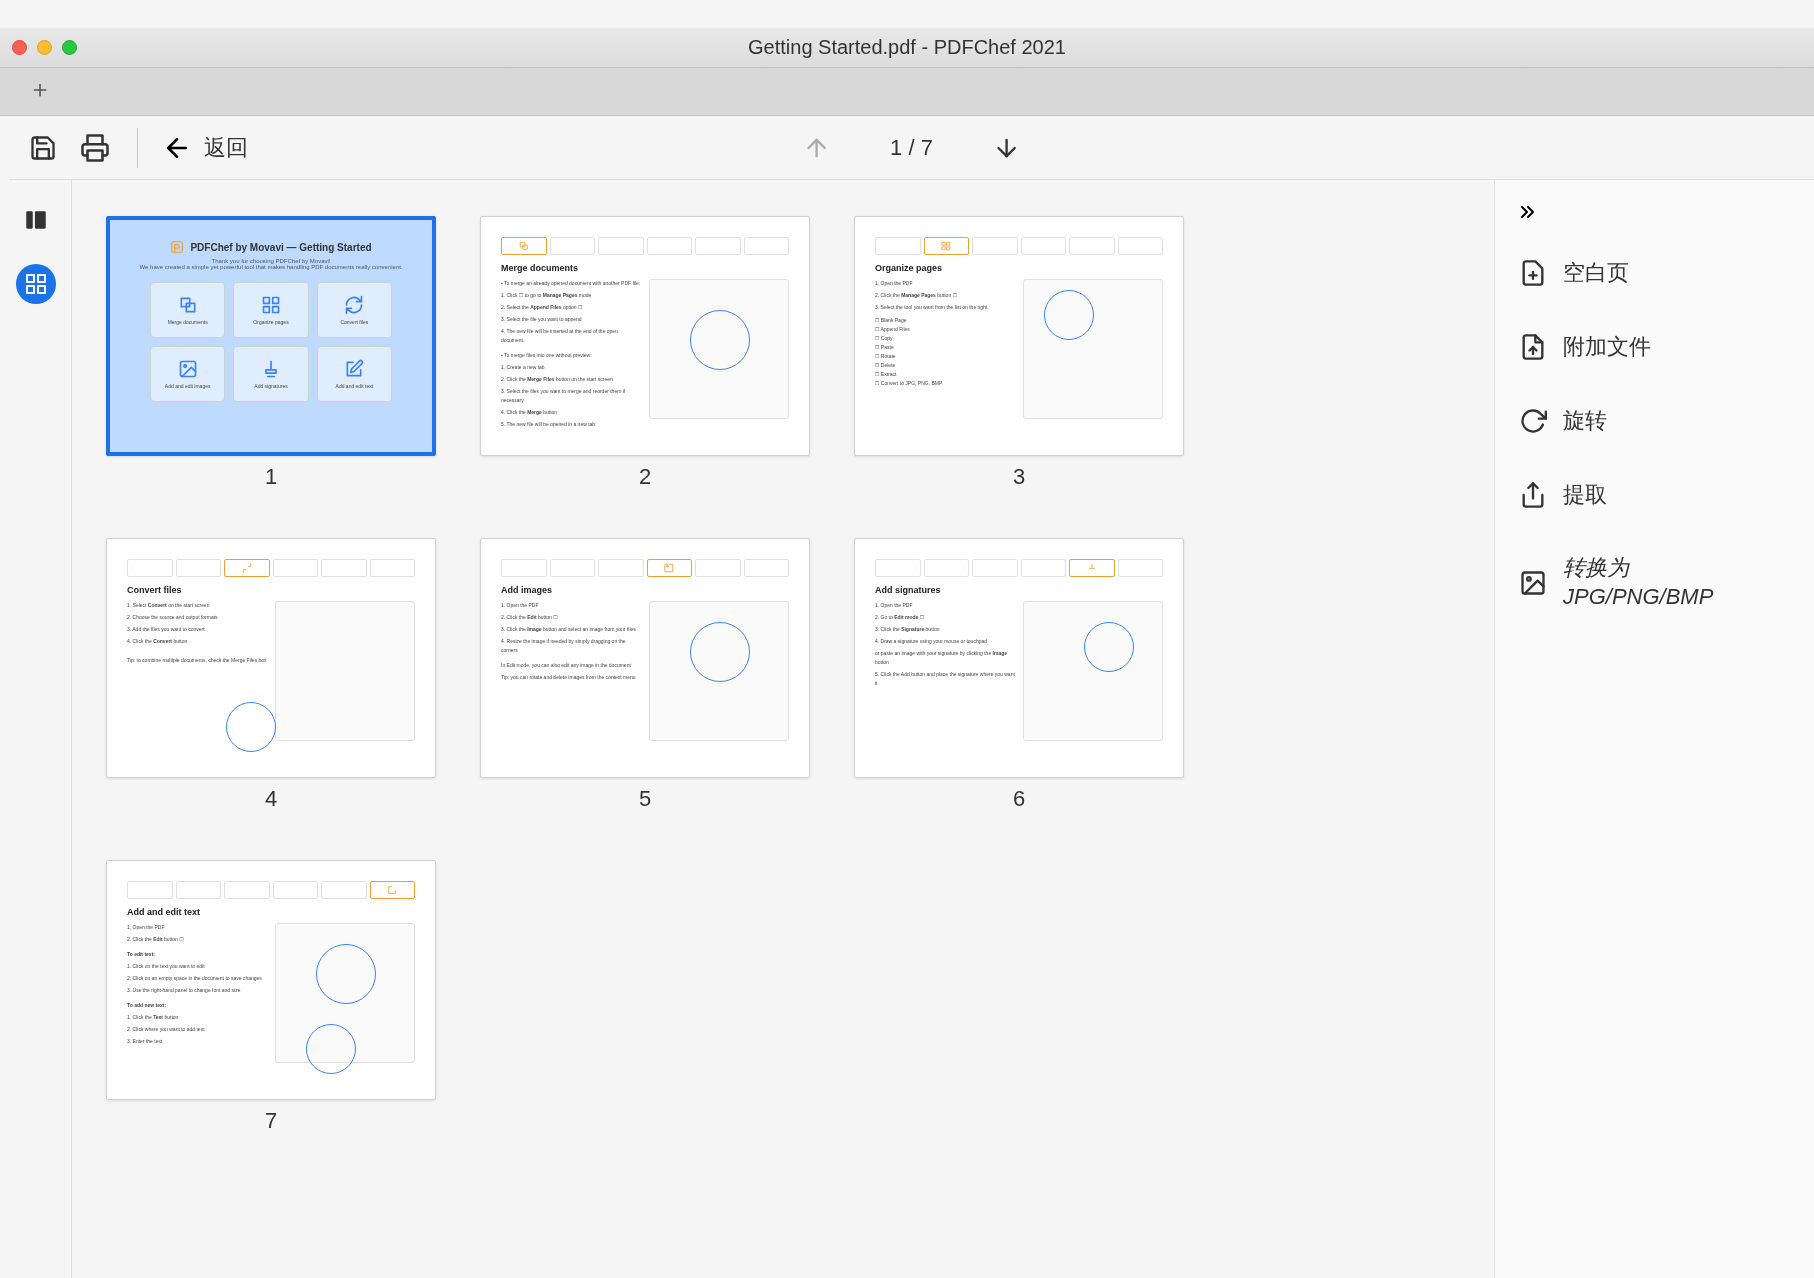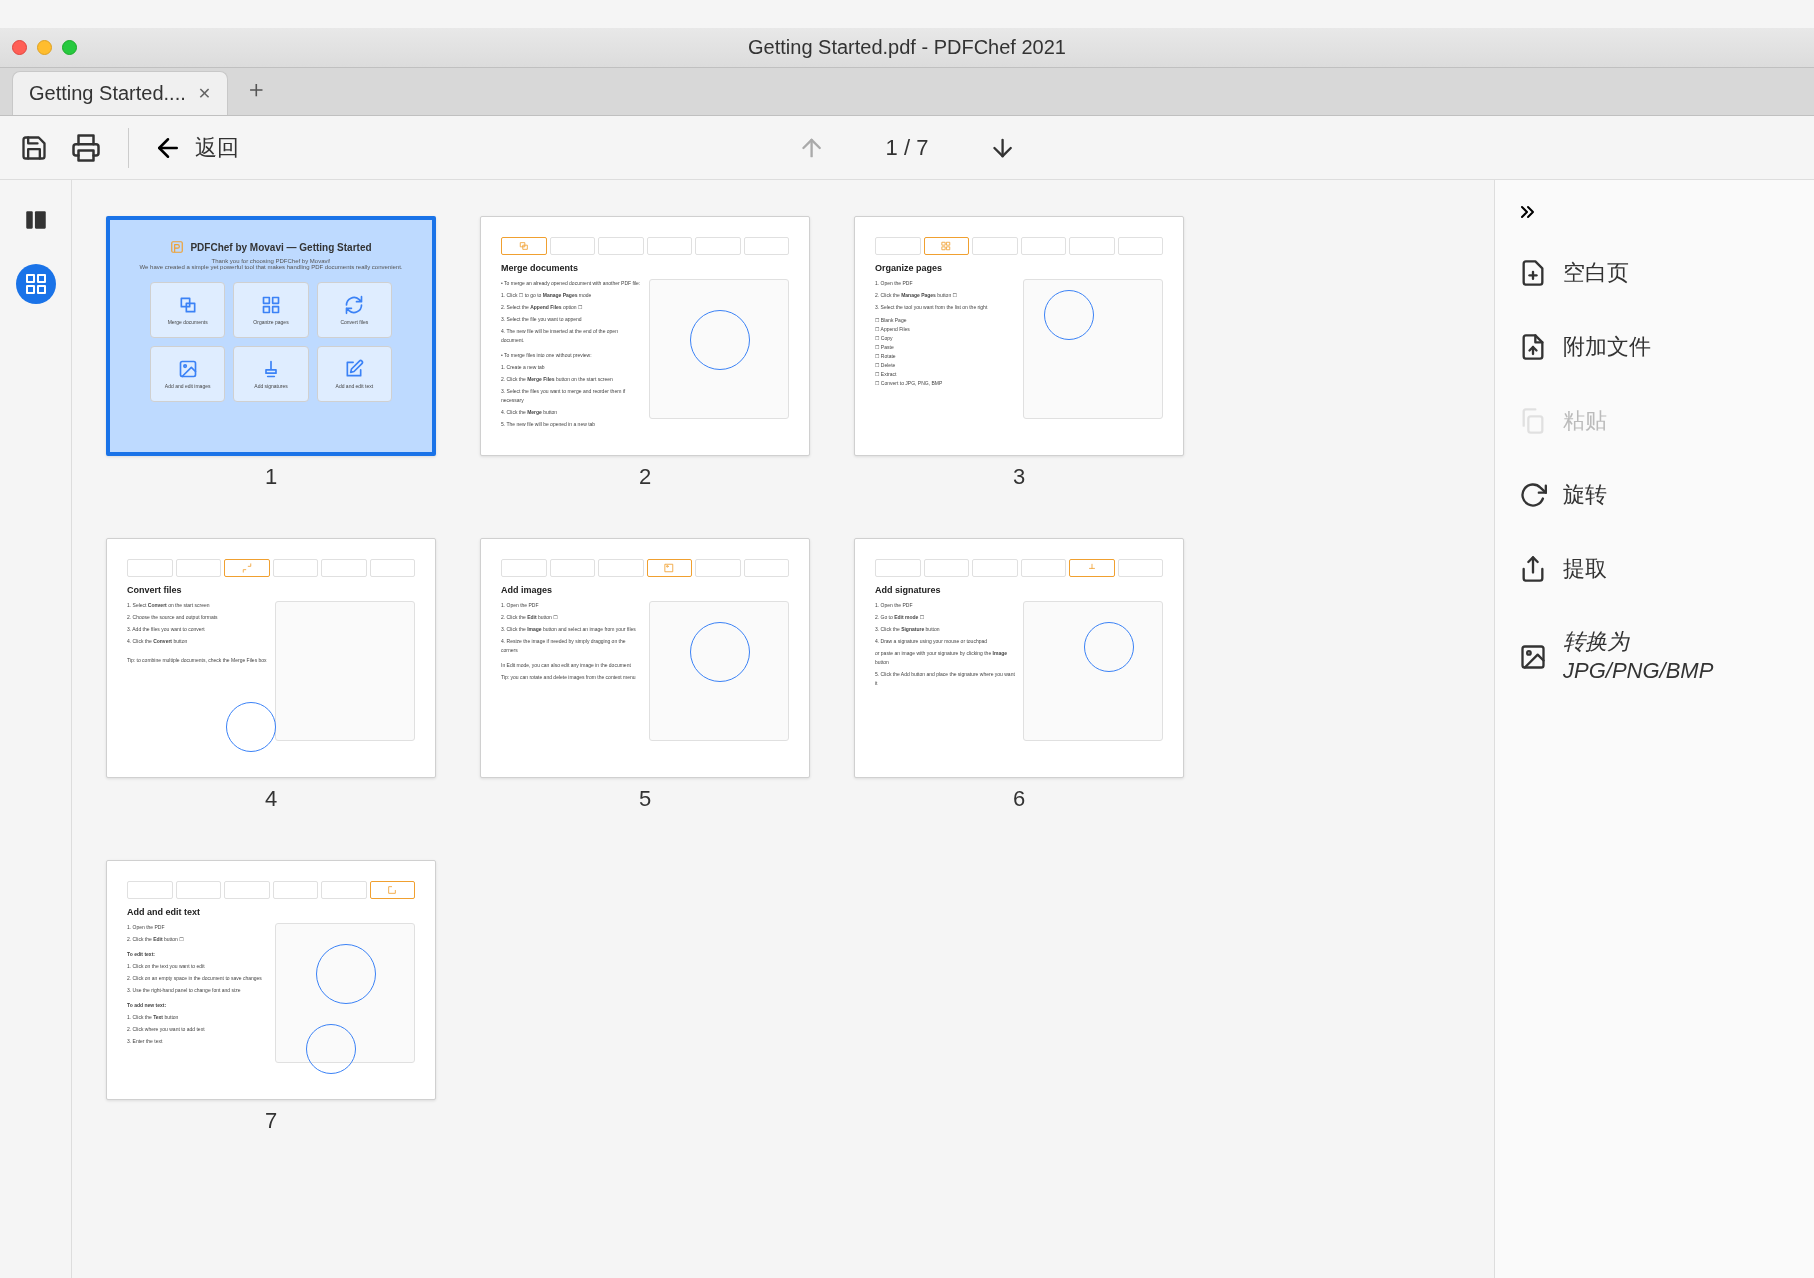--- a/index.html
+++ b/index.html
@@ -48,20 +48,21 @@
     
     .toolbar {
       height: 64px;
       background: #f5f5f5;
       display: flex;
       align-items: center;
       padding: 0 16px;
       border-bottom: 1px solid #ddd;
       gap: 16px;
       position: relative;
+      margin-left: 9px;
     }
     .toolbar .icon-btn { width: 36px; height: 36px; display: flex; align-items: center; justify-content: center; cursor: pointer; color: #333; }
     .toolbar .divider { width: 1px; height: 40px; background: #ccc; margin: 0 8px; }
     .toolbar .back-group { display: flex; align-items: center; gap: 12px; cursor: pointer; }
     .toolbar .back-text { font-size: 22px; color: #333; }
     .toolbar .center { position: absolute; left: 50%; transform: translateX(-50%); display: flex; align-items: center; gap: 56px; }
     .toolbar .page-num { font-size: 22px; color: #333; }
     
     .content-row { display: flex; height: calc(1278px - 40px - 48px - 64px); }
     
@@ -159,24 +160,20 @@
 <div class="titlebar">
   <div class="traffic-lights">
     <div class="dot red"></div>
     <div class="dot yellow"></div>
     <div class="dot green"></div>
   </div>
   <div class="window-title">Getting Started.pdf - PDFChef 2021</div>
 </div>
 
 <div class="tabbar">
-  <div class="tab">
-    <span>Getting Started....</span>
-    <span class="close-icon">✕</span>
-  </div>
   <div class="new-tab">＋</div>
 </div>
 
 <div class="toolbar">
   <div class="icon-btn">
     <svg viewBox="0 0 24 24" width="28" height="28">
         <path d="M19 21H5a2 2 0 01-2-2V5a2 2 0 012-2h11l5 5v11a2 2 0 01-2 2z"></path>
         <polyline points="17 21 17 13 7 13 7 21"></polyline>
         <polyline points="7 3 7 8 15 8"></polyline>
       </svg>
@@ -529,27 +526,20 @@
       <svg viewBox="0 0 24 24">
           <path d="M14 2H6a2 2 0 00-2 2v16a2 2 0 002 2h12a2 2 0 002-2V8z"></path>
           <polyline points="14 2 14 8 20 8"></polyline>
           <line x1="12" y1="18" x2="12" y2="12"></line>
           <polyline points="9 15 12 12 15 15"></polyline>
         </svg>
       <span>附加文件</span>
     </div>
 
 
-    <div class="panel-item disabled">
-      <svg viewBox="0 0 24 24">
-          <rect x="8" y="8" width="12" height="14" rx="2"></rect>
-          <path d="M4 16V4a2 2 0 012-2h8"></path>
-        </svg>
-      <span>粘贴</span>
-    </div>
 
     <div class="panel-item">
       <svg viewBox="0 0 24 24">
           <polyline points="23 4 23 10 17 10"></polyline>
           <path d="M20.49 15a9 9 0 11-2.12-9.36L23 10"></path>
         </svg>
       <span>旋转</span>
     </div>
 
 

